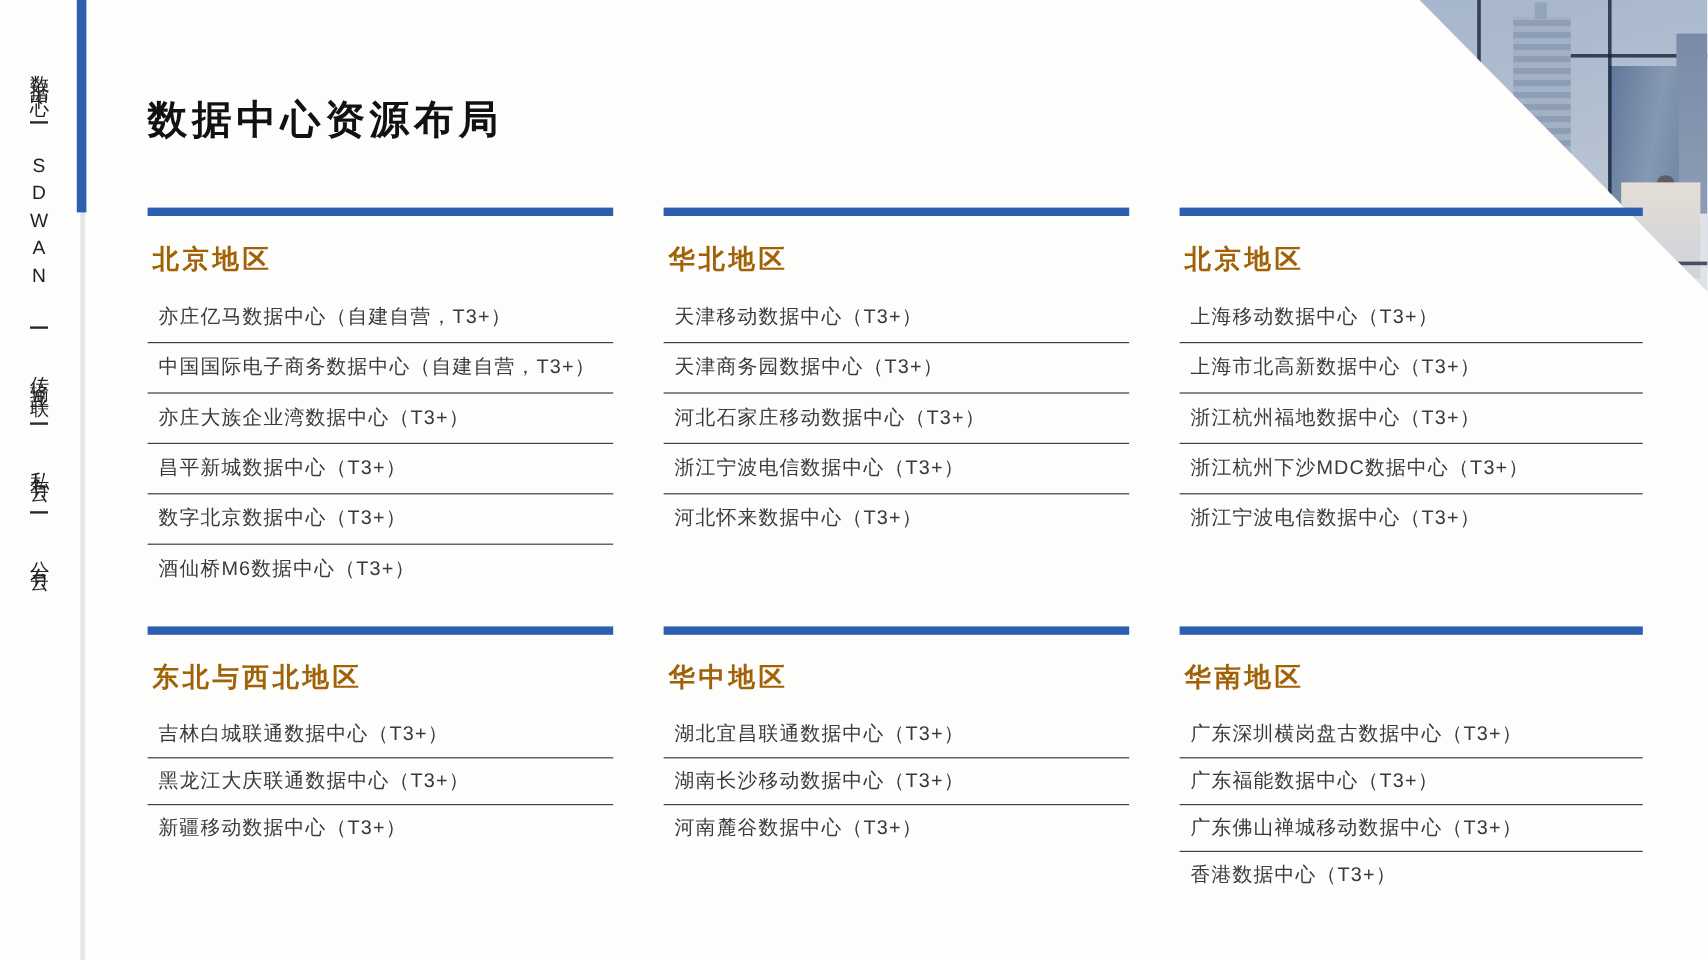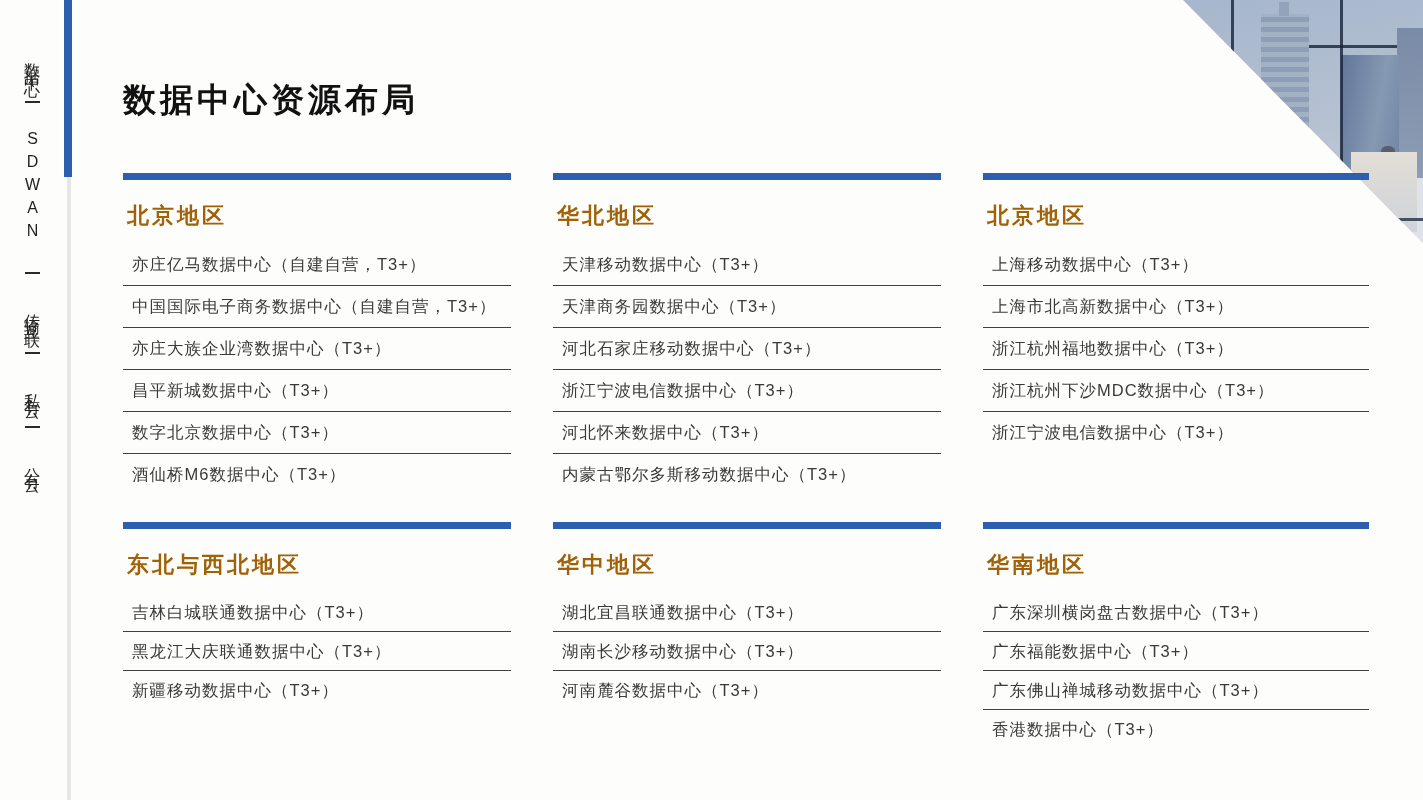--- a/index.html
+++ b/index.html
@@ -153,21 +153,20 @@
 
     <section class="region-card">
       <div class="card-bar"></div>
       <h2 class="region-name">华北地区</h2>
       <ul class="center-list">
         <li class="center-item">天津移动数据中心（T3+）</li>
         <li class="center-item">天津商务园数据中心（T3+）</li>
         <li class="center-item">河北石家庄移动数据中心（T3+）</li>
         <li class="center-item">浙江宁波电信数据中心（T3+）</li>
         <li class="center-item">河北怀来数据中心（T3+）</li>
-        <li class="center-item">内蒙古鄂尔多斯移动数据中心（T3+）</li>
       </ul>
     </section>
 
     <section class="region-card">
       <div class="card-bar"></div>
       <h2 class="region-name">北京地区</h2>
       <ul class="center-list">
         <li class="center-item">上海移动数据中心（T3+）</li>
         <li class="center-item">上海市北高新数据中心（T3+）</li>
         <li class="center-item">浙江杭州福地数据中心（T3+）</li>

